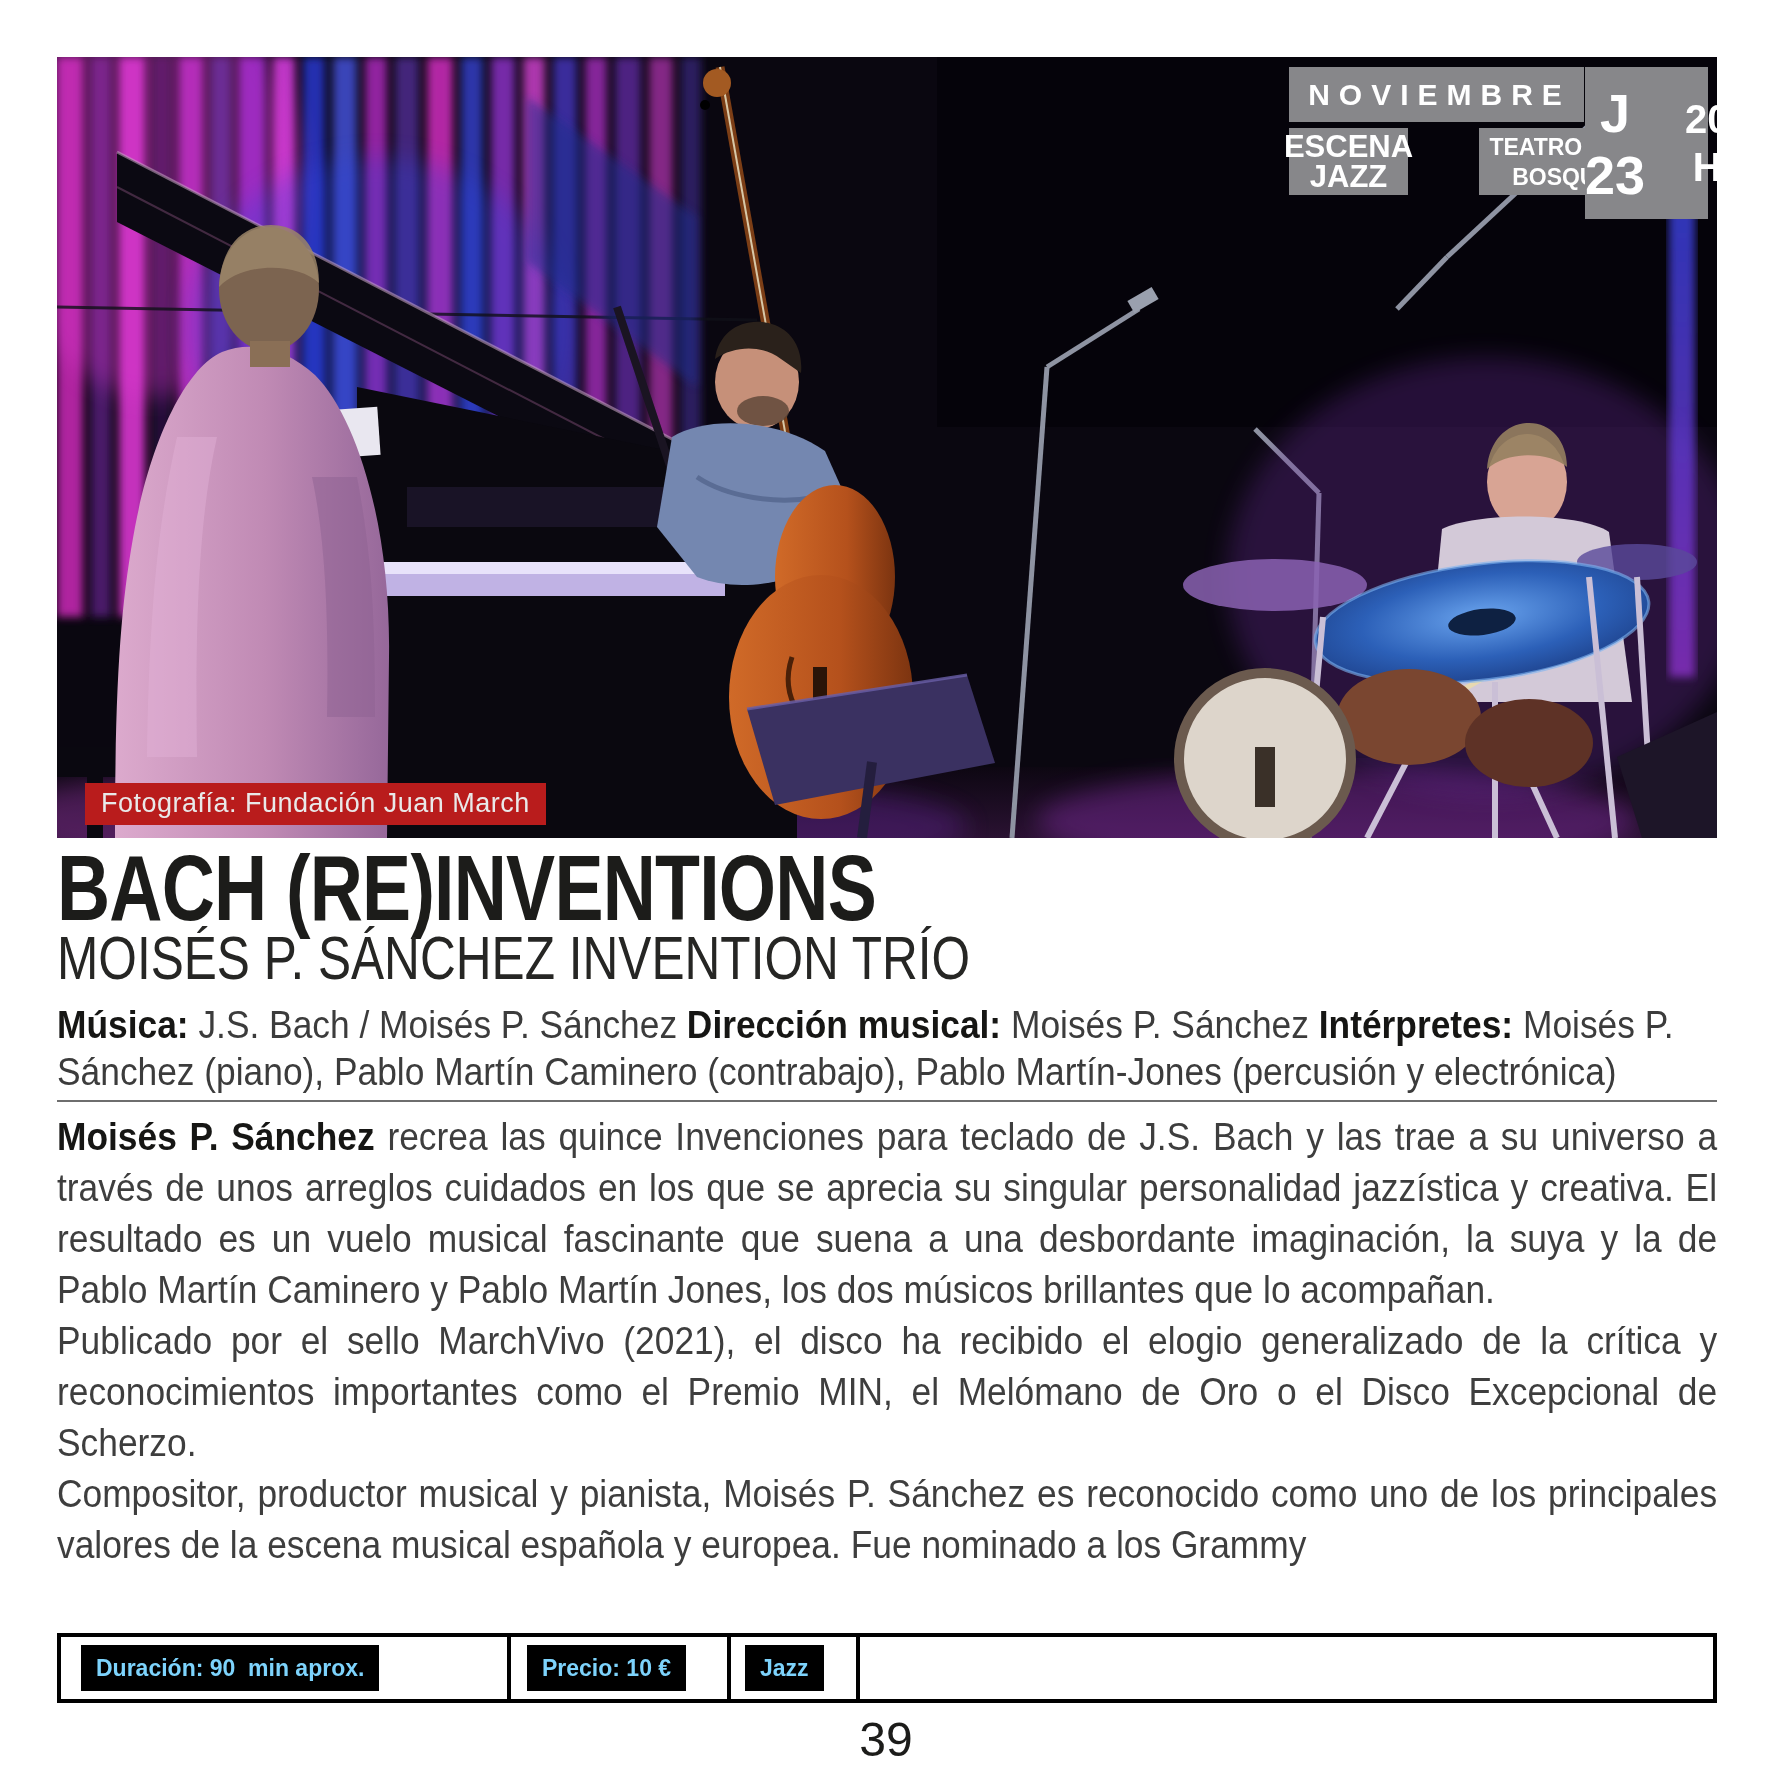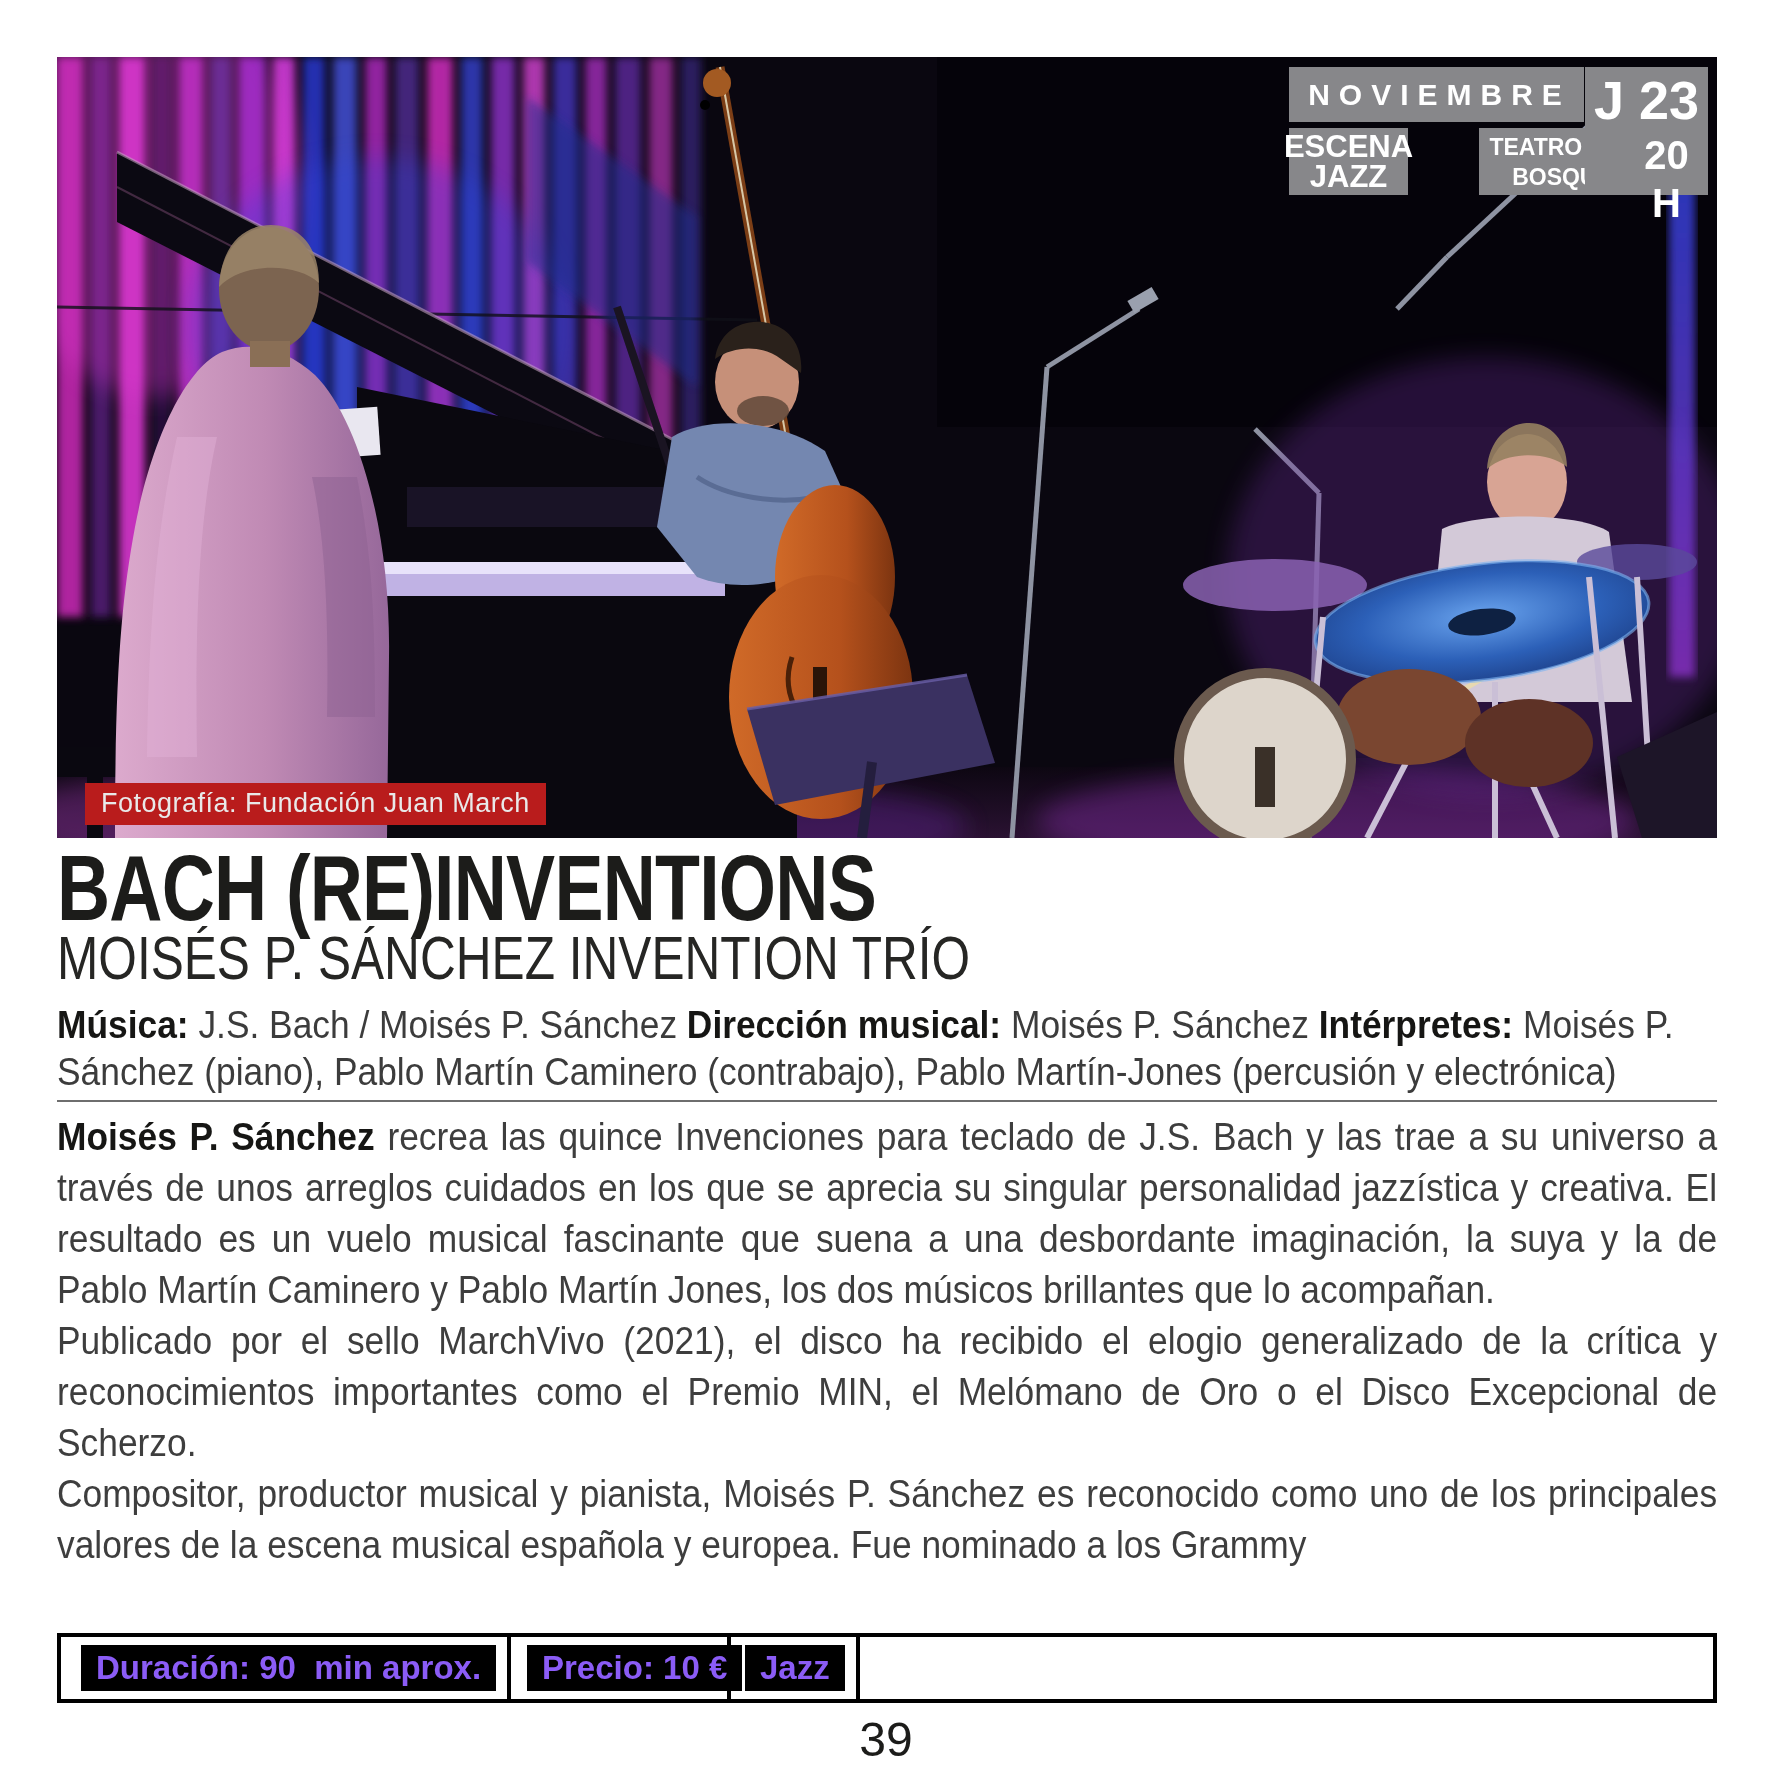--- a/index.html
+++ b/index.html
@@ -11,21 +11,21 @@
   .photo svg{position:absolute;left:0;top:0;width:100%;height:100%;display:block;}
   .caption{position:absolute;left:28px;bottom:13px;background:#b91c1c;color:#e9e9e9;
            font-size:27px;line-height:36px;padding:2px 16px 4px 16px;letter-spacing:.5px;}
 
   
   .badge{position:absolute;background:#87878a;color:#ffffff;display:flex;align-items:center;justify-content:center;
          font-weight:bold;text-align:center;}
   .badge-month{left:1232px;top:10px;width:289px;height:55px;font-size:30px;letter-spacing:9px;padding-left:6px;}
   .badge-venue1{left:1232px;top:71px;width:119px;height:67px;font-size:31px;line-height:30px;}
   .badge-venue2{left:1422px;top:71px;width:166px;height:67px;font-size:23px;line-height:30px;}
-  .badge-day{left:1528px;top:10px;width:123px;height:128px;flex-direction:column;justify-content:flex-start;}
+  .badge-day{left:1528px;top:10px;width:123px;height:152px;flex-direction:row;justify-content:flex-start;}
   .badge-day .d{font-size:54px;line-height:62px;margin-top:2px;}
   .badge-day .t{font-size:40px;line-height:48px;margin-left:40px;}
 
   
   .title{position:absolute;left:57px;top:840px;font-size:92px;font-weight:bold;line-height:96px;
          letter-spacing:-1px;white-space:nowrap;transform:scaleX(.80);transform-origin:0 0;color:#1c1c1a;}
   .subtitle{position:absolute;left:57px;top:924px;font-size:62px;font-weight:normal;line-height:68px;
             white-space:nowrap;transform:scaleX(.80);transform-origin:0 0;color:#262624;}
   .credits{position:absolute;left:57px;top:1002px;width:1785px;transform:scaleX(.93);transform-origin:0 0;
            font-size:38px;line-height:47px;color:#3c3c3c;}
@@ -37,21 +37,21 @@
   .bodytext b{color:#161614;}
 
   
   .infobar{position:absolute;left:57px;top:1633px;width:1660px;height:70px;border:4px solid #000;
            box-sizing:border-box;display:flex;background:#fff;}
   .ib-cell{display:flex;align-items:center;box-sizing:border-box;}
   .ib-c1{width:446px;}
   .ib-c2{width:220px;border-left:4px solid #000;}
   .ib-c3{width:129px;border-left:4px solid #000;}
   .ib-c4{flex:1;border-left:4px solid #000;}
-  .pill{background:#000;color:#8b5cf6;font-weight:bold;font-size:33px;height:46px;display:flex;align-items:center;
+  .pill{background:#000;color:#7dd3fc;font-weight:bold;font-size:23px;height:46px;display:flex;align-items:center;
         padding:0 15px;white-space:pre;}
   .ib-c1 .pill{margin-left:20px;}
   .ib-c2 .pill{margin-left:16px;}
   .ib-c3 .pill{margin-left:14px;}
 
   .pageno{position:absolute;left:0;top:1712px;width:1772px;text-align:center;font-size:48px;color:#1c1c1a;}
 </style>
 </head>
 <body>
 

